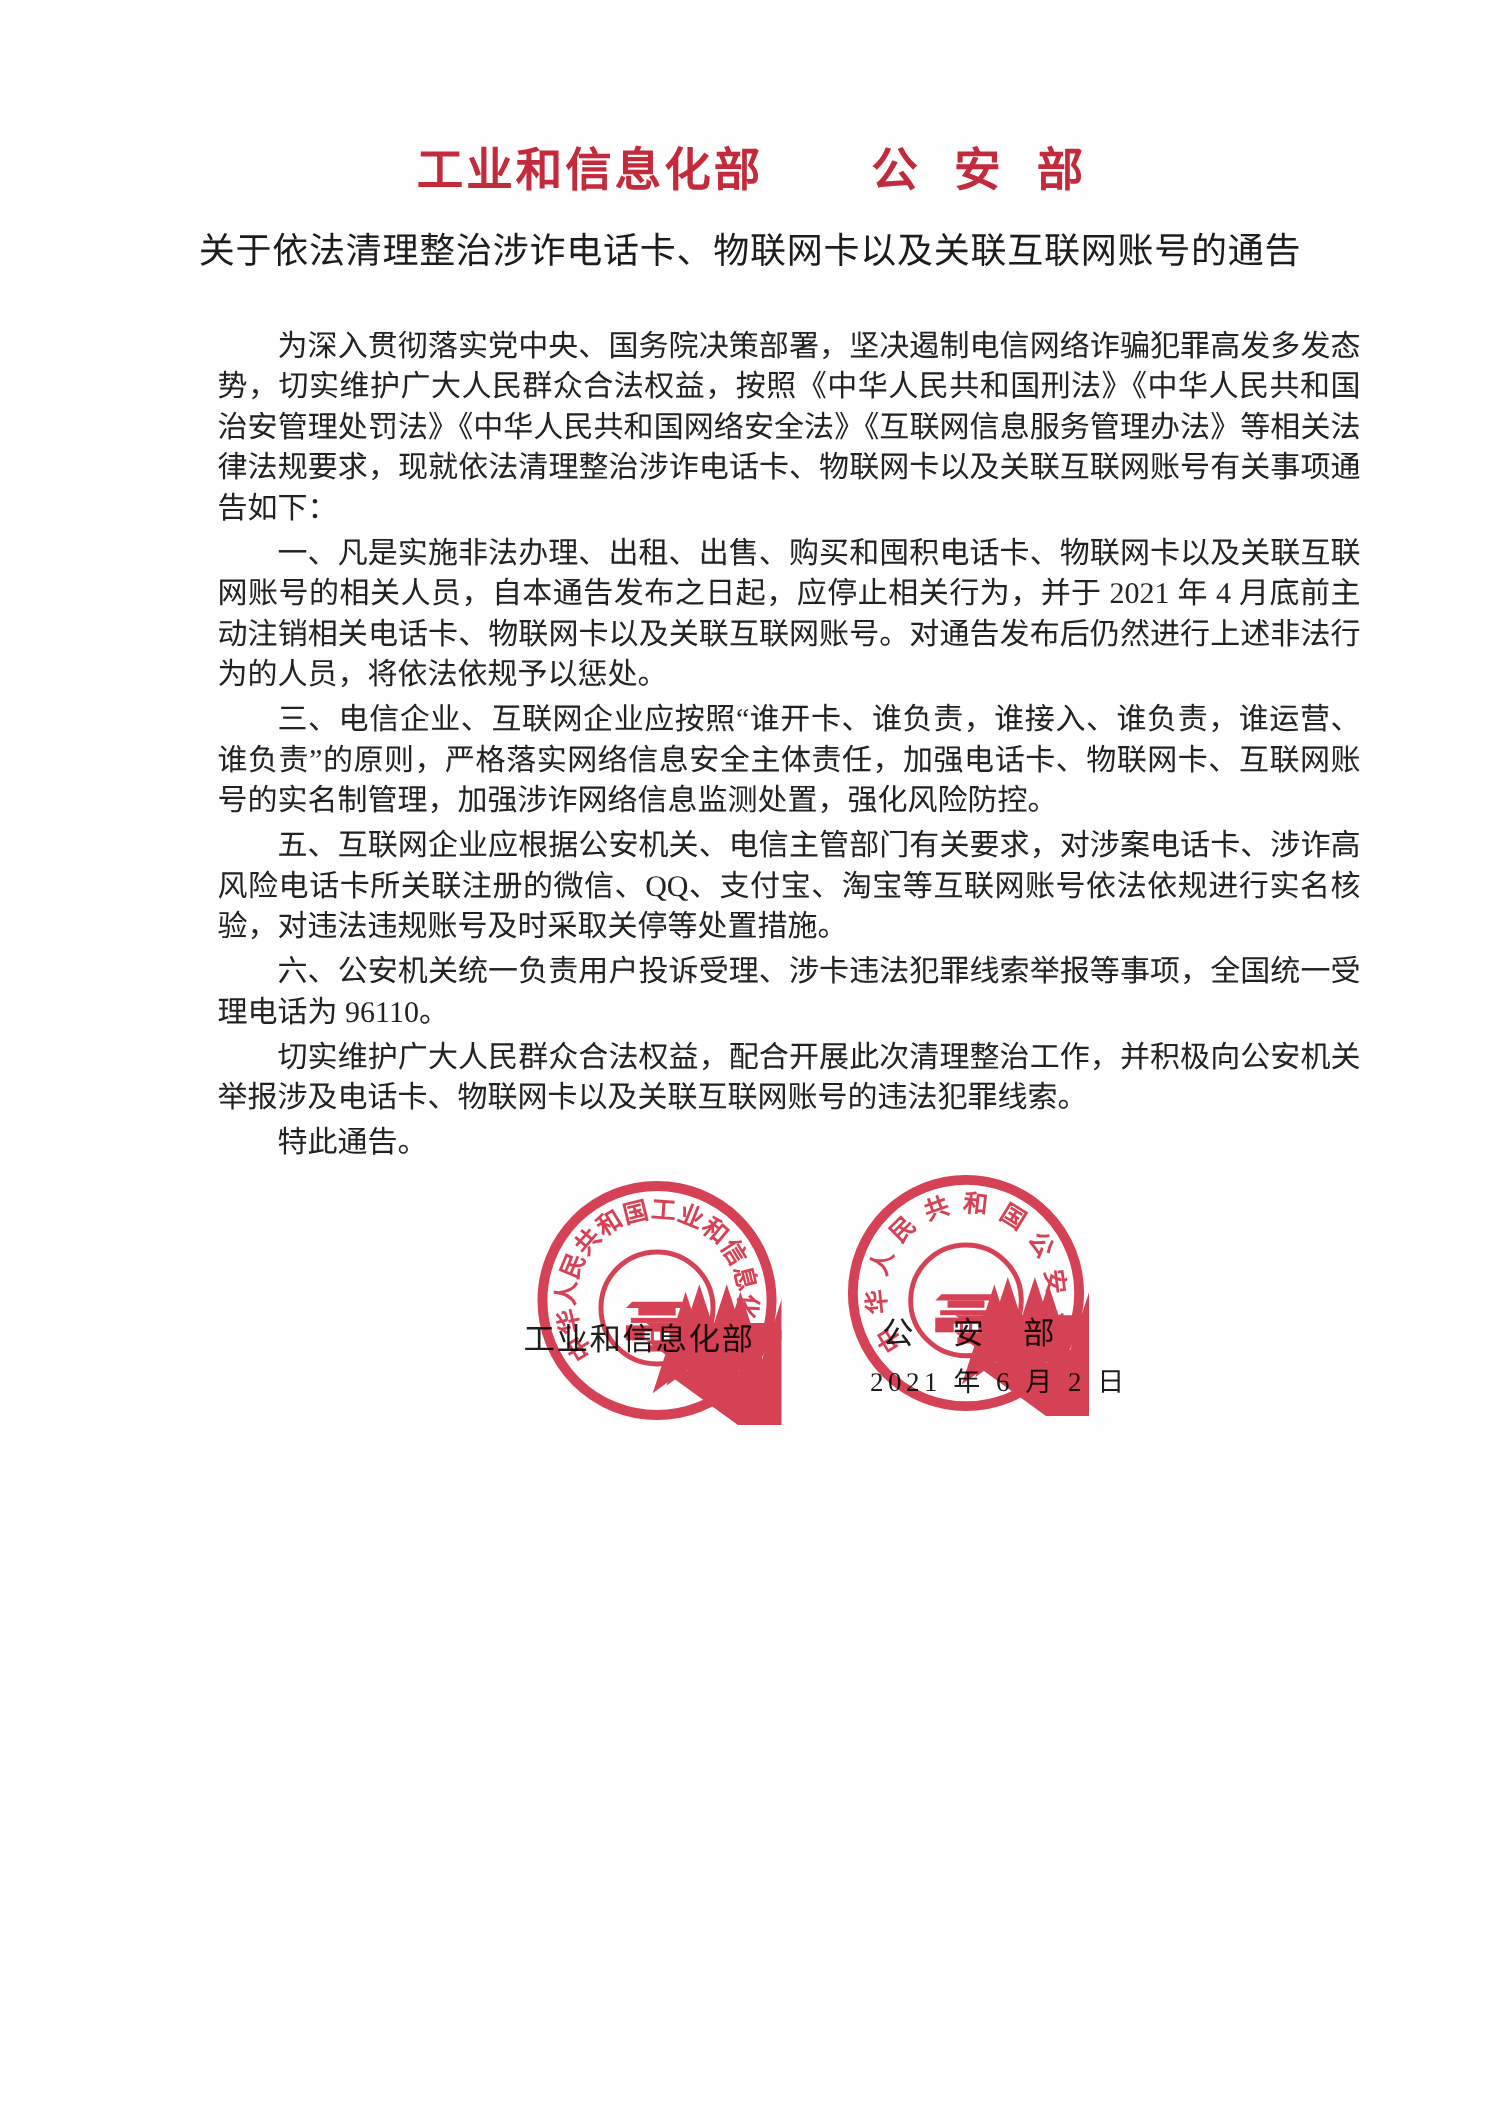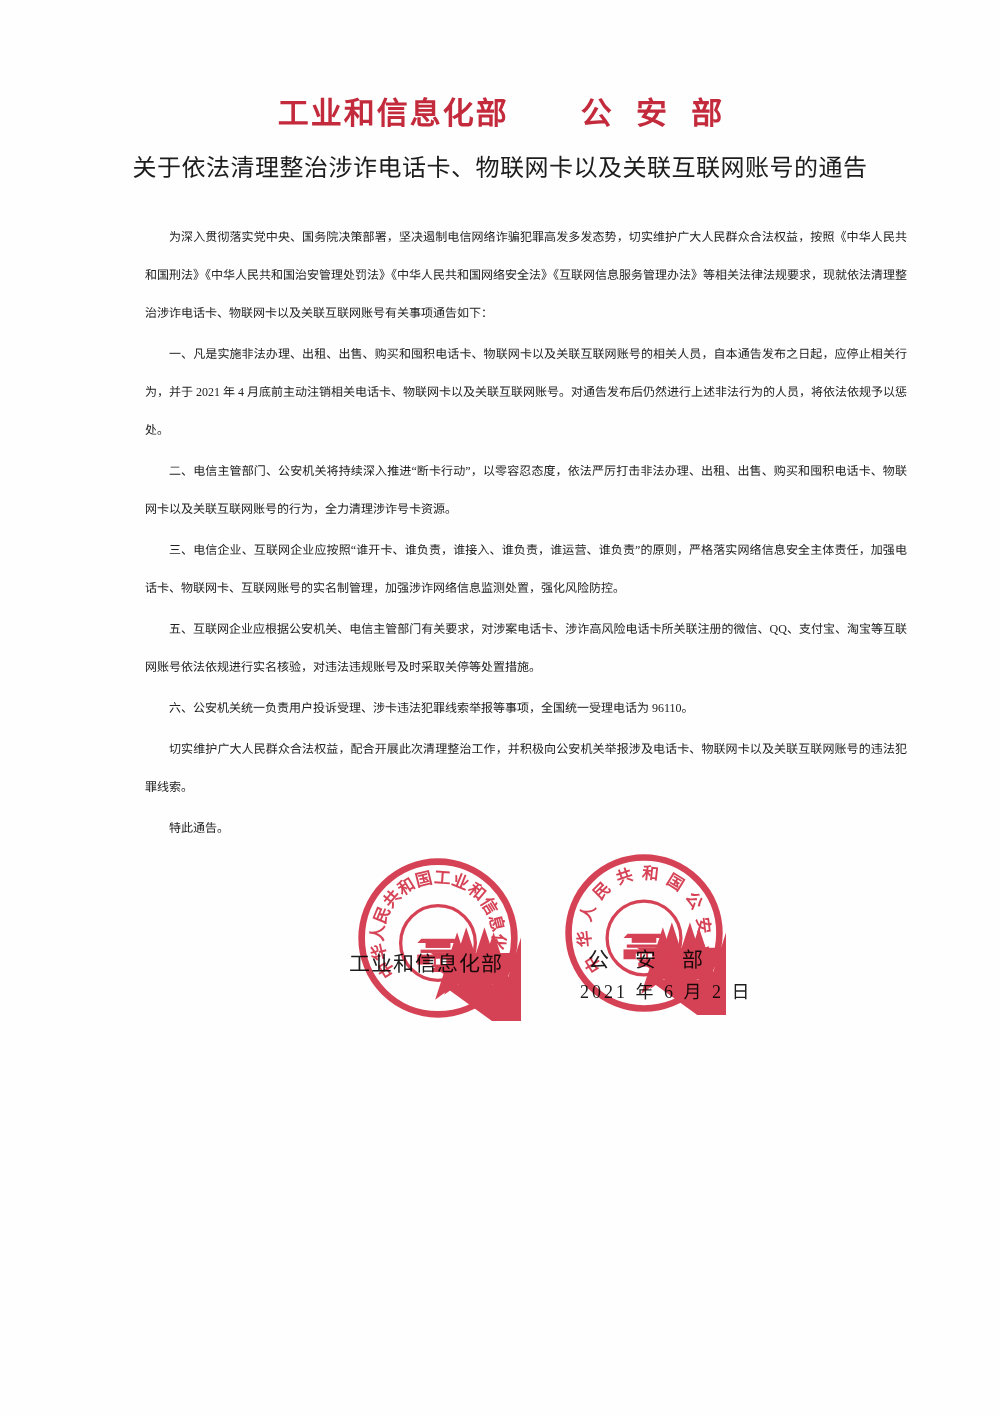--- a/index.html
+++ b/index.html
@@ -43,22 +43,22 @@
     margin:20px 80px 0 80px;
     text-align:center;
     font-size:24px;
     font-weight:normal;
     line-height:32px;
     color:#1c1c1c;
     letter-spacing:0.5px;
   }
   .doc-body{
     margin:34px 51px 0 103px;
-    font-size:12px;
-    line-height:38px;
+    font-size:20px;
+    line-height:27px;
     text-align:justify;
     word-break:break-all;
   }
   .doc-body p{
     margin:0 0 3px 0;
     text-indent:2em;
   }
   .seal-area{
     position:relative;
     height:320px;
@@ -99,21 +99,20 @@
   <div class="gov-header">
     <span>工业和信息化部</span>
     <span class="spaced">公安部</span>
   </div>
 
   <h1 class="doc-title">关于依法清理整治涉诈电话卡、物联网卡以及关联互联网账号的通告</h1>
 
   <div class="doc-body" id="document-body">
       <p>为深入贯彻落实党中央、国务院决策部署，坚决遏制电信网络诈骗犯罪高发多发态势，切实维护广大人民群众合法权益，按照《中华人民共和国刑法》《中华人民共和国治安管理处罚法》《中华人民共和国网络安全法》《互联网信息服务管理办法》等相关法律法规要求，现就依法清理整治涉诈电话卡、物联网卡以及关联互联网账号有关事项通告如下：</p>
       <p>一、凡是实施非法办理、出租、出售、购买和囤积电话卡、物联网卡以及关联互联网账号的相关人员，自本通告发布之日起，应停止相关行为，并于 2021 年 4 月底前主动注销相关电话卡、物联网卡以及关联互联网账号。对通告发布后仍然进行上述非法行为的人员，将依法依规予以惩处。</p>
-      <p>二、电信主管部门、公安机关将持续深入推进“断卡行动”，以零容忍态度，依法严厉打击非法办理、出租、出售、购买和囤积电话卡、物联网卡以及关联互联网账号的行为，全力清理涉诈号卡资源。</p>
       <p>三、电信企业、互联网企业应按照“谁开卡、谁负责，谁接入、谁负责，谁运营、谁负责”的原则，严格落实网络信息安全主体责任，加强电话卡、物联网卡、互联网账号的实名制管理，加强涉诈网络信息监测处置，强化风险防控。</p>
       <p>五、互联网企业应根据公安机关、电信主管部门有关要求，对涉案电话卡、涉诈高风险电话卡所关联注册的微信、QQ、支付宝、淘宝等互联网账号依法依规进行实名核验，对违法违规账号及时采取关停等处置措施。</p>
       <p>六、公安机关统一负责用户投诉受理、涉卡违法犯罪线索举报等事项，全国统一受理电话为 96110。</p>
       <p>切实维护广大人民群众合法权益，配合开展此次清理整治工作，并积极向公安机关举报涉及电话卡、物联网卡以及关联互联网账号的违法犯罪线索。</p>
       <p>特此通告。</p>
     </div>
 
   <div class="seal-area">
 
     <span class="sig sig-left">工业和信息化部</span>

